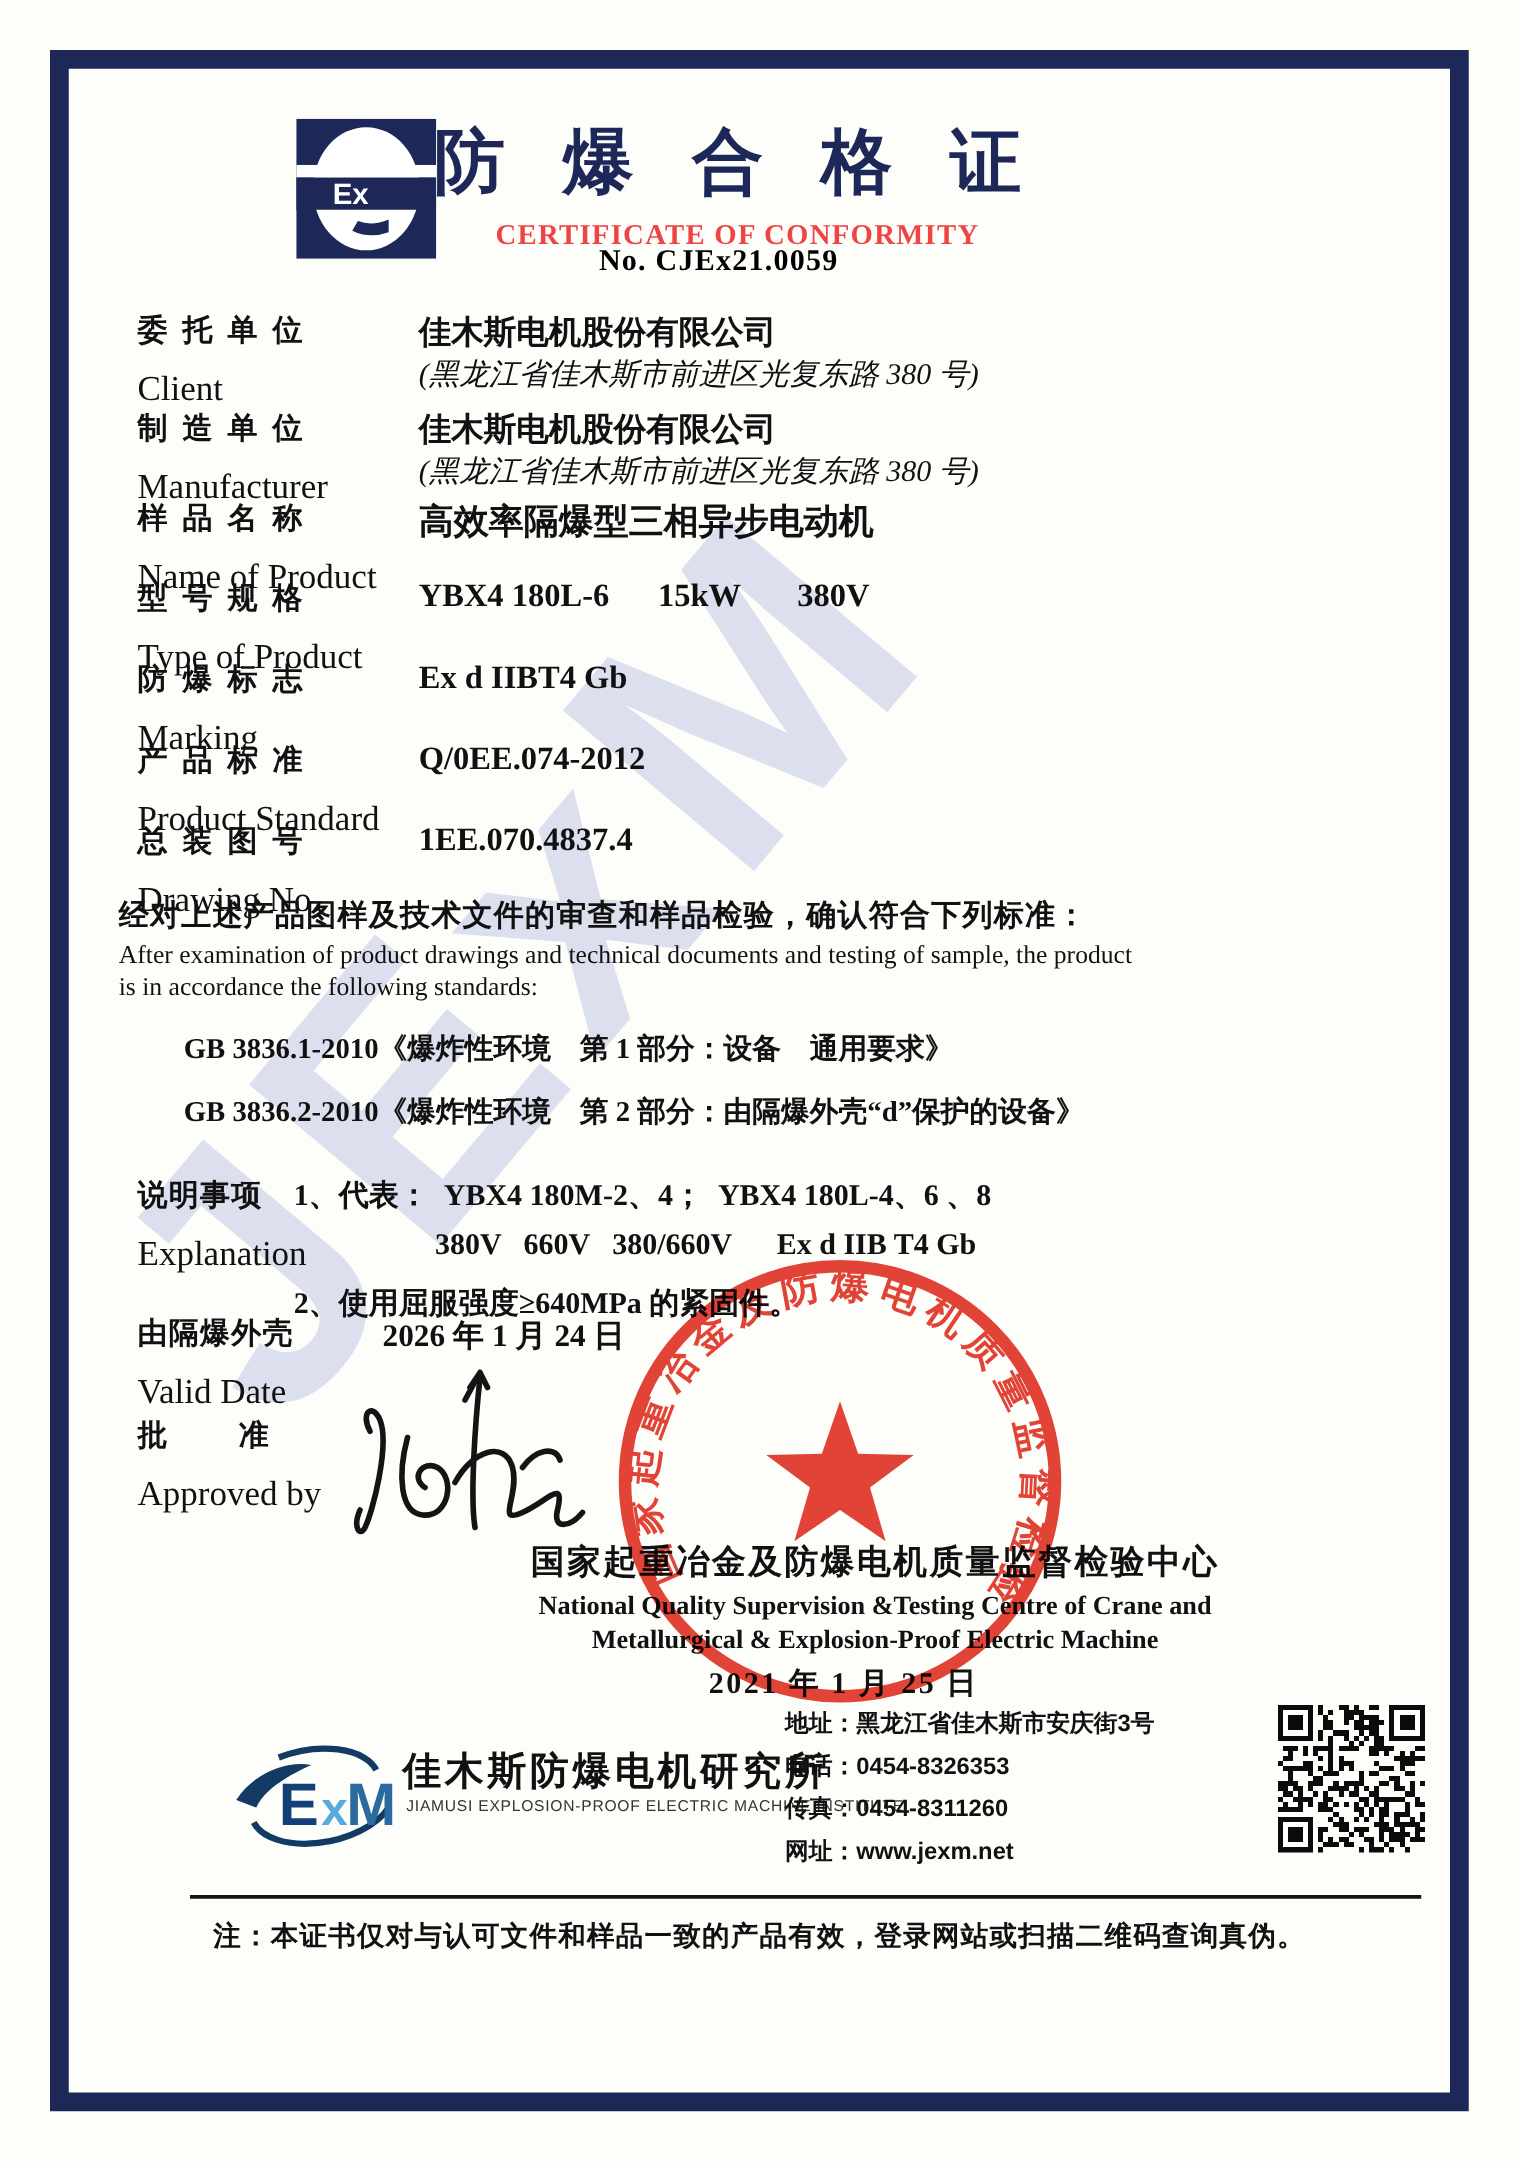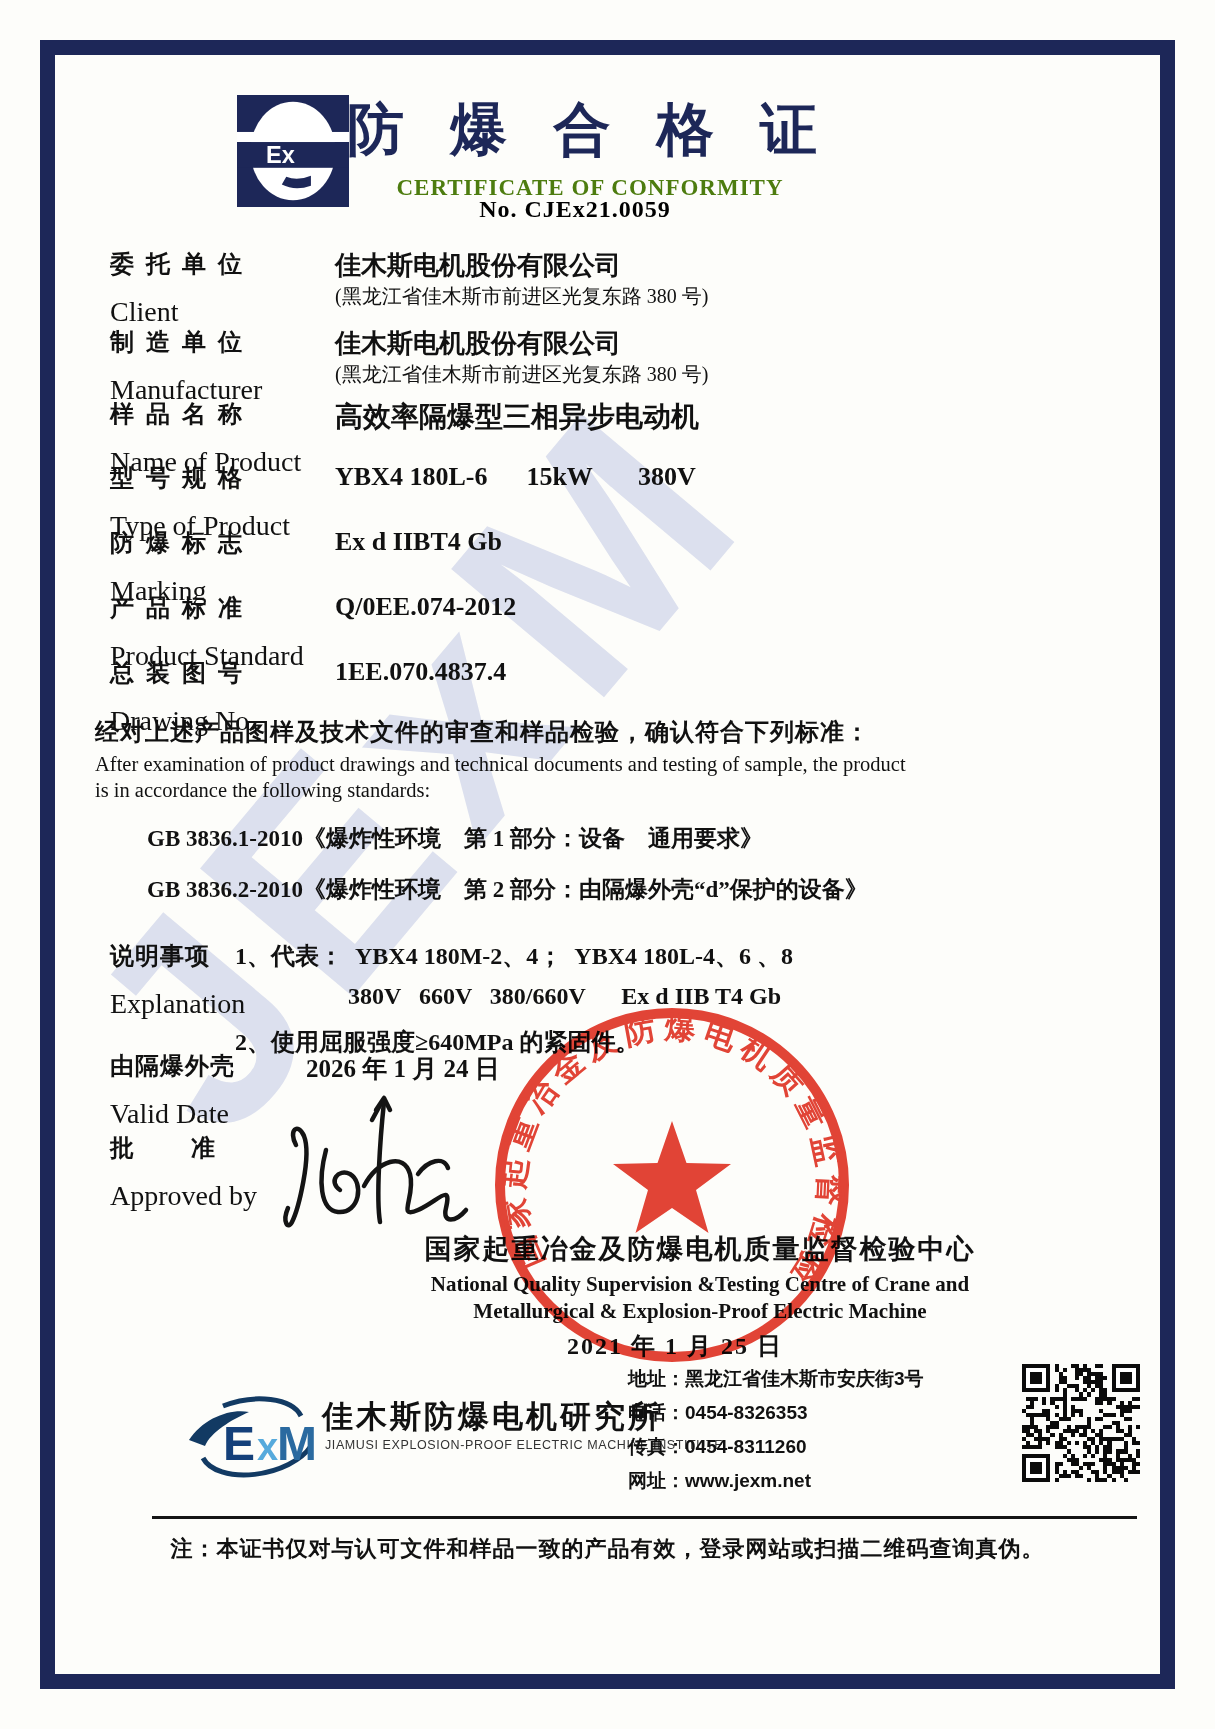--- a/index.html
+++ b/index.html
@@ -12,29 +12,29 @@
              pointer-events:none;overflow:visible;}
   .watermark span{display:block;transform:rotate(-50deg);transform-origin:50% 50%;
              font:700 290px "Liberation Sans","DejaVu Sans",sans-serif;
              letter-spacing:18px;color:rgba(165,176,219,0.38);white-space:nowrap;
              position:absolute;left:-120px;top:320px;}
   .content{position:absolute;inset:0;z-index:2;}
   
   .exlogo{position:absolute;left:237px;top:95px;width:112px;height:112px;}
   .title-wrap{position:absolute;left:250px;top:92px;width:680px;text-align:center;}
   .cert-title{font-weight:700;font-size:57px;color:#1d2758;letter-spacing:16px;white-space:nowrap;}
-  .cert-sub{margin-top:6px;font-weight:700;font-size:23px;color:#4d7c0f;letter-spacing:1px;}
+  .cert-sub{margin-top:6px;font-weight:700;font-size:23px;color:#ef4444;letter-spacing:1px;}
   .cert-no{position:absolute;left:250px;top:196px;width:650px;text-align:center;
            font-weight:600;font-size:24px;color:#000;letter-spacing:1px;}
   
   .fieldrow{position:absolute;left:110px;width:1000px;}
   .flz{font-weight:600;font-size:24px;letter-spacing:3px;white-space:pre;}
   .fle{font-size:28px;margin-top:16px;}
   .fv{position:absolute;left:225px;top:0;font-weight:700;font-size:26px;white-space:pre;}
-  .fn{position:absolute;left:225px;top:35px;font-size:20px;white-space:pre;}
+  .fn{position:absolute;left:225px;top:35px;font-size:24px;white-space:pre;font-style:italic;}
   
   .statement{position:absolute;left:95px;top:716px;width:1040px;}
   .st-zh{font-weight:600;font-size:24px;letter-spacing:1px;}
   .st-en{font-size:20.5px;line-height:26px;margin-top:3px;}
   .std{margin-left:52px;margin-top:20px;font-weight:600;font-size:23px;}
   
   .expl{position:absolute;left:110px;top:940px;width:1000px;}
   .ex-line1{position:absolute;left:125px;top:0;font-weight:600;font-size:24px;white-space:pre;}
   .ex-line2{position:absolute;left:238px;top:43px;font-weight:600;font-size:24px;white-space:pre;}
   .ex-line3{position:absolute;left:125px;top:86px;font-weight:600;font-size:24px;white-space:pre;}

